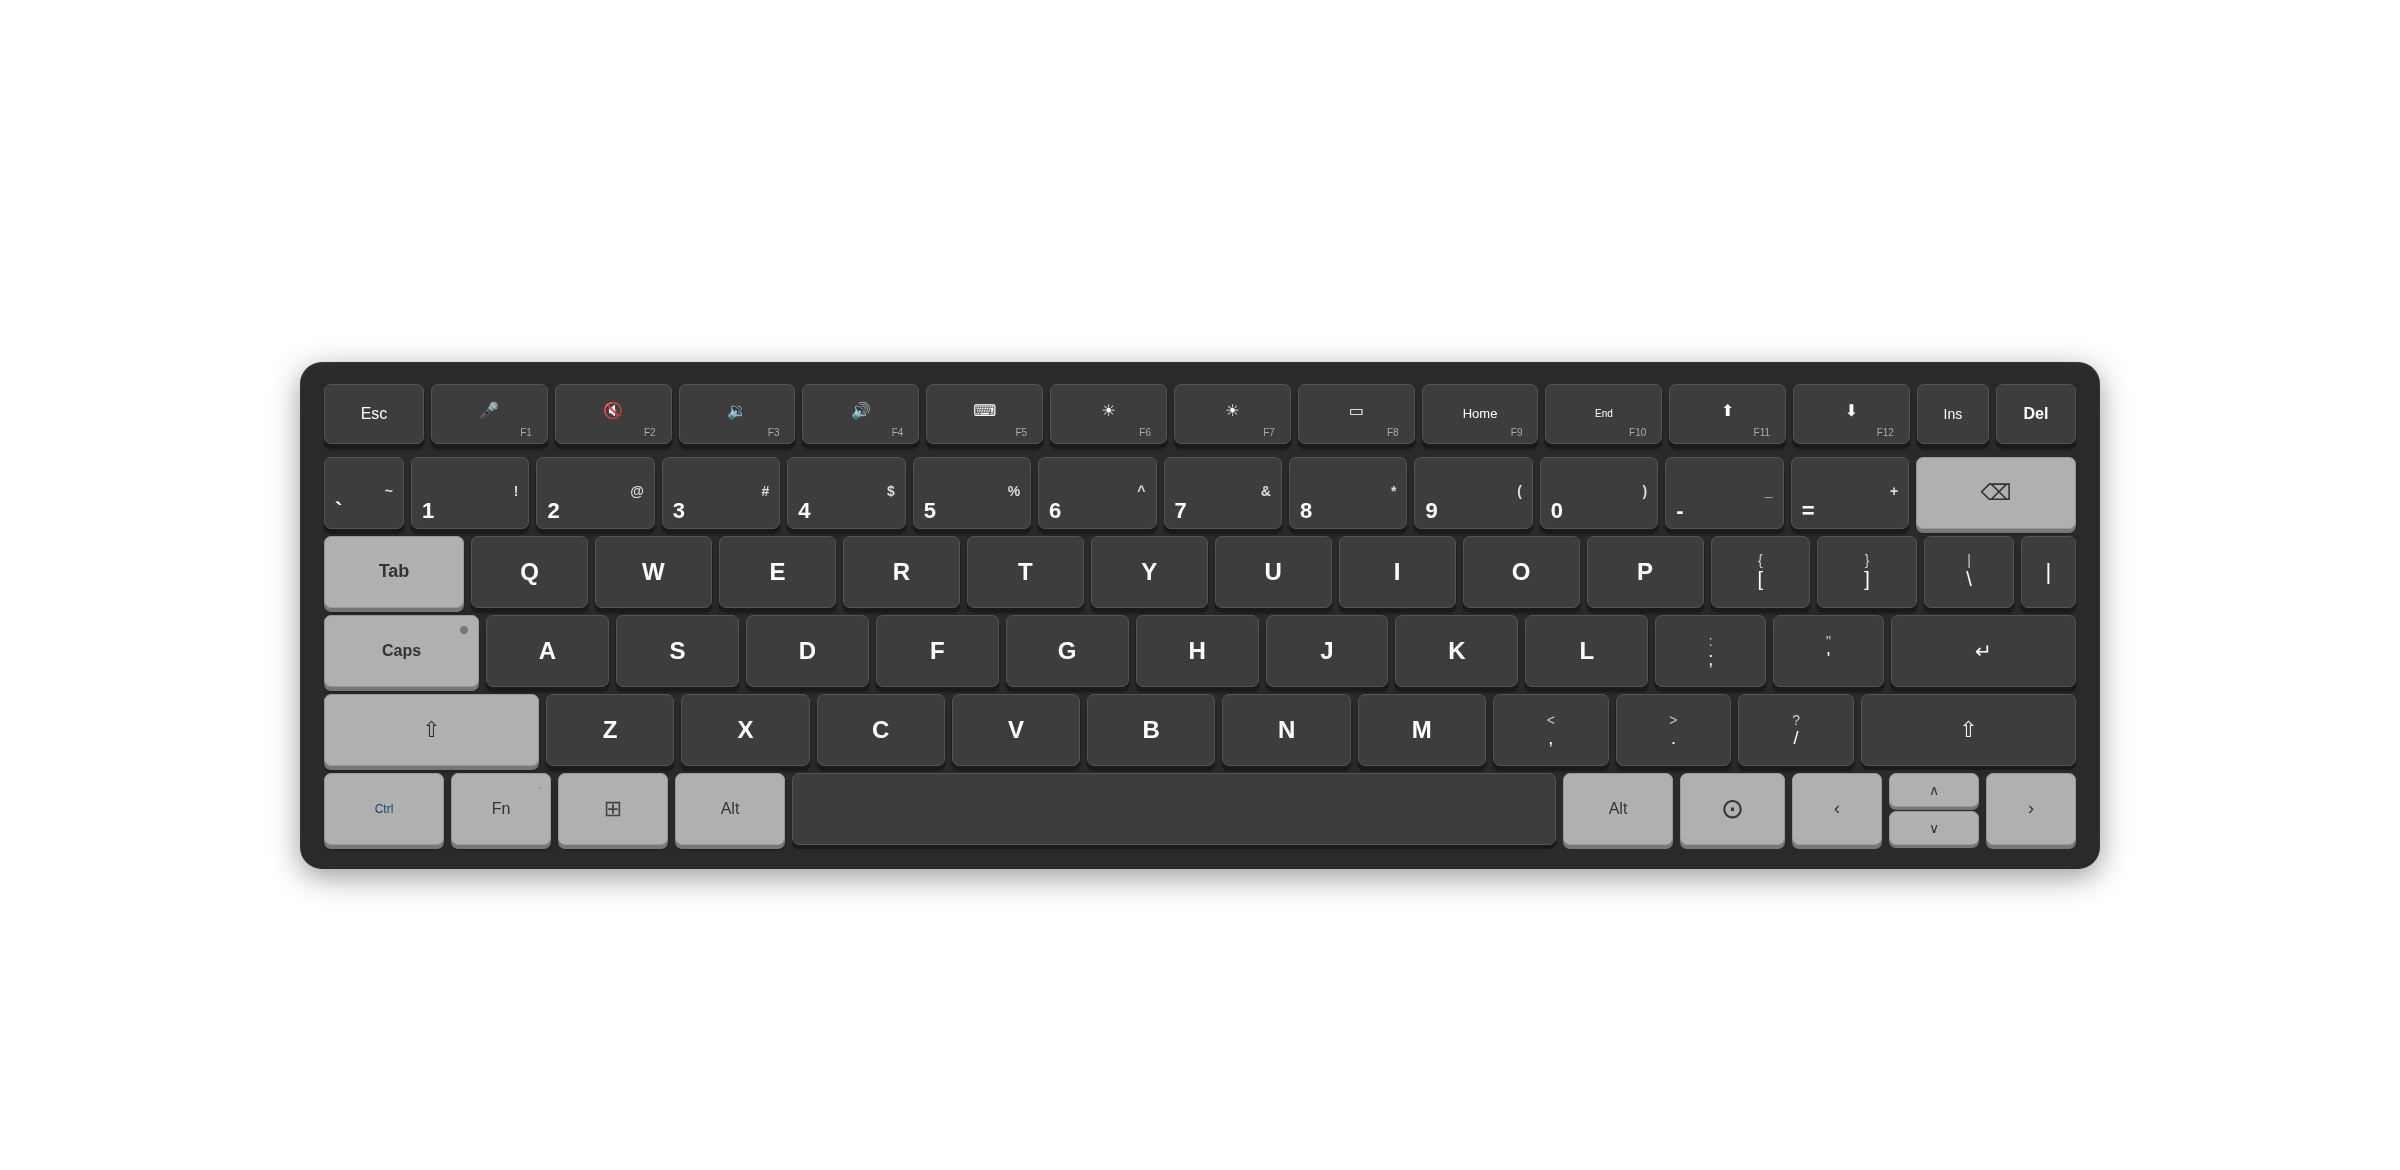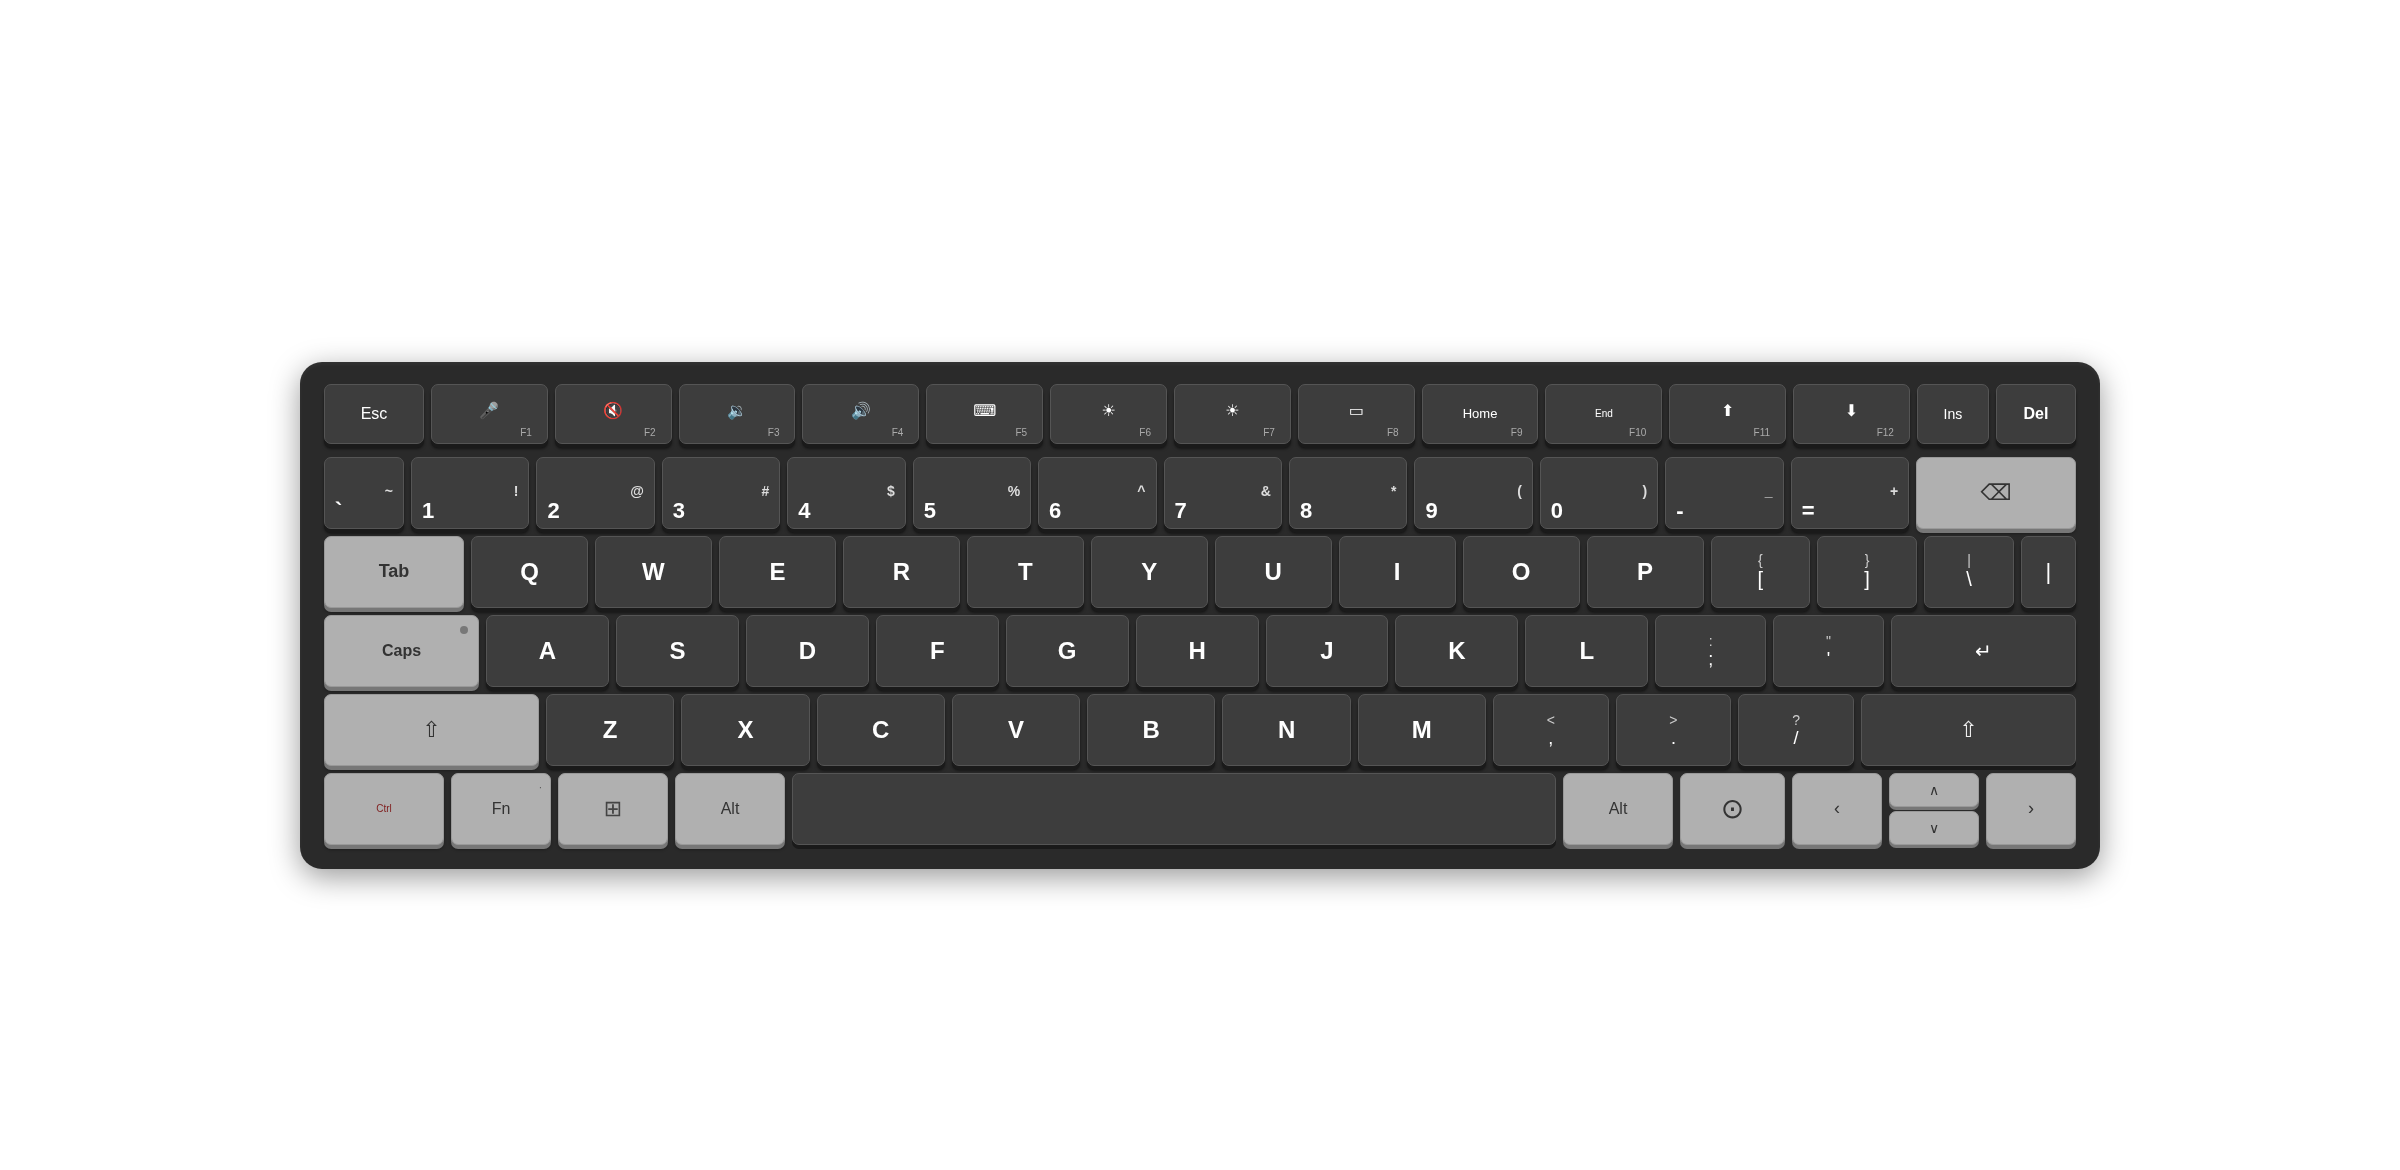--- a/index.html
+++ b/index.html
@@ -238,24 +238,24 @@
     }
     .key.punct .bot-char {
       font-size: 18px;
       line-height: 1;
     }
 
     
     .key.ctrl-key {
       min-width: 120px;
       background: #b0b0b0;
-      color: #7f1d1d;
+      color: #0c4a6e;
       border: 1px solid #999;
       box-shadow: 0 4px 0 #777, 0 5px 3px rgba(0,0,0,0.3);
-      font-size: 10px;
+      font-size: 12px;
       text-align: right;
     }
 
     .key.fn2-key {
       min-width: 100px;
       background: #b0b0b0;
       color: #333;
       border: 1px solid #999;
       box-shadow: 0 4px 0 #777, 0 5px 3px rgba(0,0,0,0.3);
       font-size: 16px;

